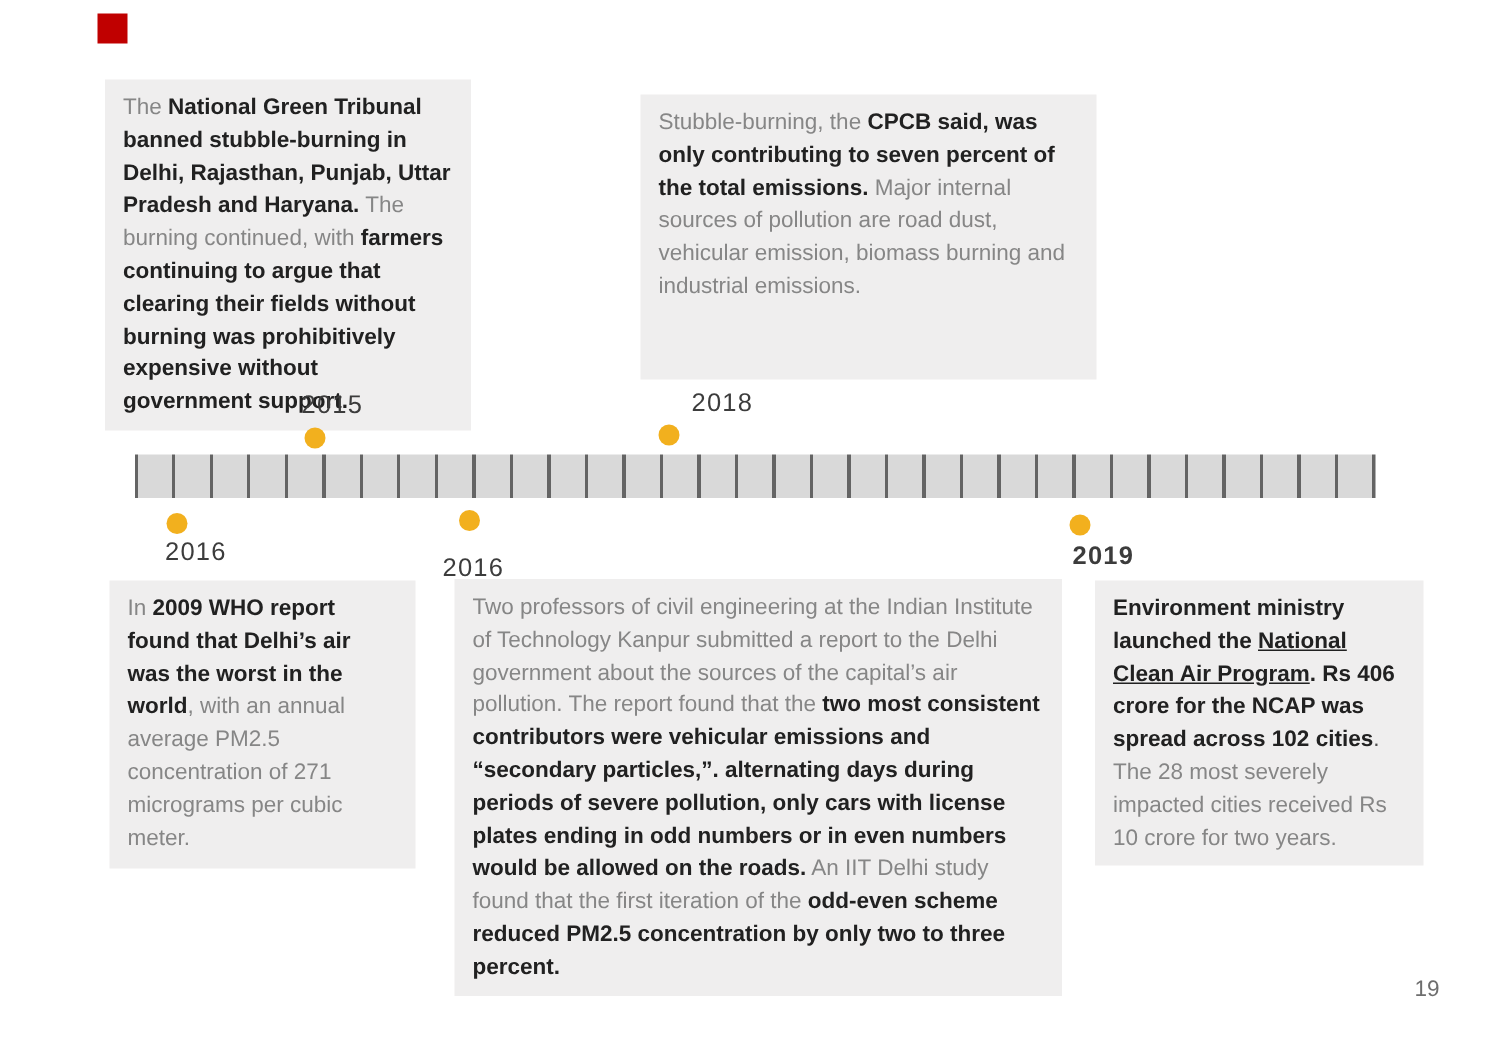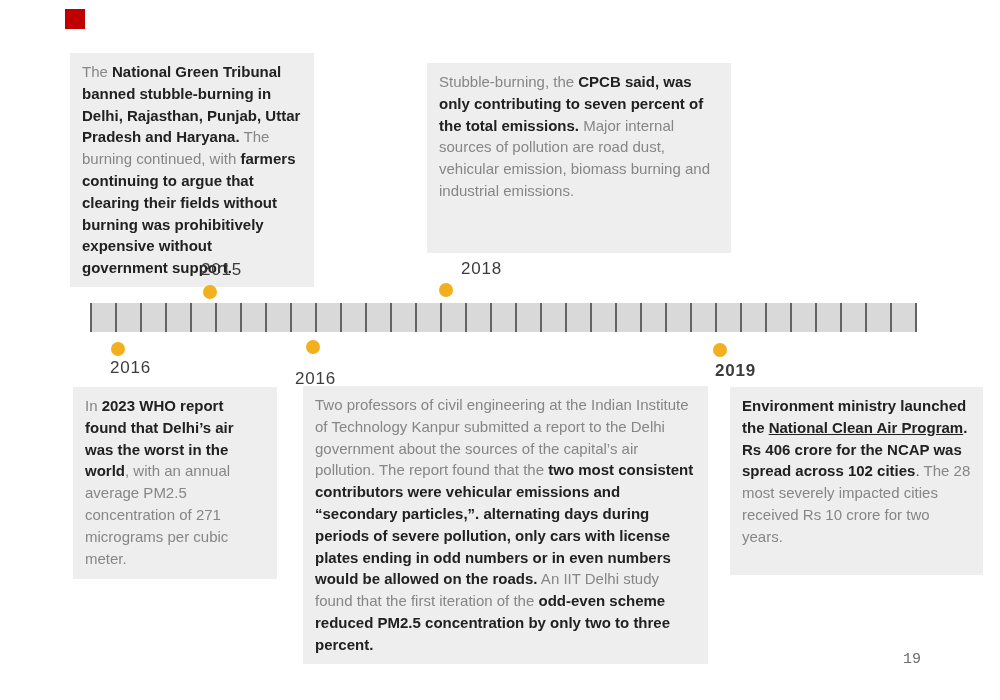--- a/index.html
+++ b/index.html
@@ -18,21 +18,21 @@
   }
   .card p { margin:0; padding:8px 12px; }
   .seg-b { color:#212121; font-weight:bold; }
   .seg-g { color:#868686; font-weight:normal; }
   .seg-d { color:#4d4d4d; font-weight:normal; }
   .seg-u { text-decoration:underline; }
   .card-ngt  { left:70px;  top:53px;  width:244px; min-height:215px; }
   .card-cpcb { left:427px; top:63px;  width:304px; min-height:190px; }
   .card-who  { left:73px;  top:387px; width:204px; min-height:192px; }
   .card-iit  { left:303px; top:386px; width:405px; min-height:276px; }
-  .card-ncap { left:730px; top:387px; width:253px; min-height:188px; }
+  .card-ncap { left:730px; top:387px; width:219px; min-height:188px; }
   .timeline-bar {
     position:absolute; left:90px; top:303px; width:827px; height:29px;
     background:repeating-linear-gradient(to right, #646464 0 2px, #d9d9d9 2px 25px);
   }
   .dot {
     position:absolute; width:14px; height:14px; border-radius:50%;
     background:#f2b01e;
   }
   .dot-2015 { left:203px; top:285px; }
   .dot-2018 { left:439px; top:283px; }
@@ -41,22 +41,22 @@
   .dot-2019 { left:713px; top:343px; }
   .year {
     position:absolute; font-size:17px; color:#3c3c3c; letter-spacing:0.8px;
   }
   .year-2015 { left:201px; top:260px; }
   .year-2018 { left:461px; top:259px; }
   .year-2014 { left:110px; top:358px; }
   .year-2016 { left:295px; top:359px;margin-top:10px; }
   .year-2019 { left:715px; top:361px;font-weight:bold; }
   .page-number {
-    position:absolute; left:903px; top:651px;
-    font-size:15px; color:#6e6e6e;font-family:Liberation Mono, monospace;
+    position:absolute; left:943px; top:651px;
+    font-size:15px; color:#6e6e6e;
   }
 </style>
 </head>
 <body>
 
 <div class="slide">
 
   <div class="accent-sq"></div>
 
   <div class="card card-ngt">
@@ -75,21 +75,21 @@
   <div class="dot dot-2016"></div>
   <div class="dot dot-2019"></div>
 
   <div class="year year-2014">2016</div>
   <div class="year year-2015">2015</div>
   <div class="year year-2016">2016</div>
   <div class="year year-2018">2018</div>
   <div class="year year-2019">2019</div>
 
   <div class="card card-who">
-    <p><span class="seg-g">In </span><span class="seg-b">2023 WHO report found that Delhi’s air was the worst in the world</span><span class="seg-g">, with an annual average PM2.5 concentration of 271 micrograms per cubic meter.</span></p>
+    <p><span class="seg-g">In </span><span class="seg-b">2009 WHO report found that Delhi’s air was the worst in the world</span><span class="seg-g">, with an annual average PM2.5 concentration of 271 micrograms per cubic meter.</span></p>
   </div>
 
   <div class="card card-iit">
     <p><span class="seg-g">Two professors of civil engineering at the Indian Institute of Technology Kanpur submitted a report to the Delhi government about the sources of the capital’s air pollution. The report found that the </span><span class="seg-b">two most consistent contributors were vehicular emissions and “secondary particles,”. alternating days during periods of severe pollution, only cars with license plates ending in odd numbers or in even numbers would be allowed on the roads.</span><span class="seg-g"> An IIT Delhi study found that the first iteration of the </span><span class="seg-b">odd-even scheme reduced PM2.5 concentration by only two to three percent.</span></p>
   </div>
 
   <div class="card card-ncap">
     <p><span class="seg-b">Environment ministry launched the </span><span class="seg-b seg-u">National Clean Air Program</span><span class="seg-b">. Rs 406 crore for the NCAP was spread across 102 cities</span><span class="seg-d">. </span><span class="seg-g">The 28 most severely impacted cities received Rs 10 crore for two years.</span></p>
   </div>
 

